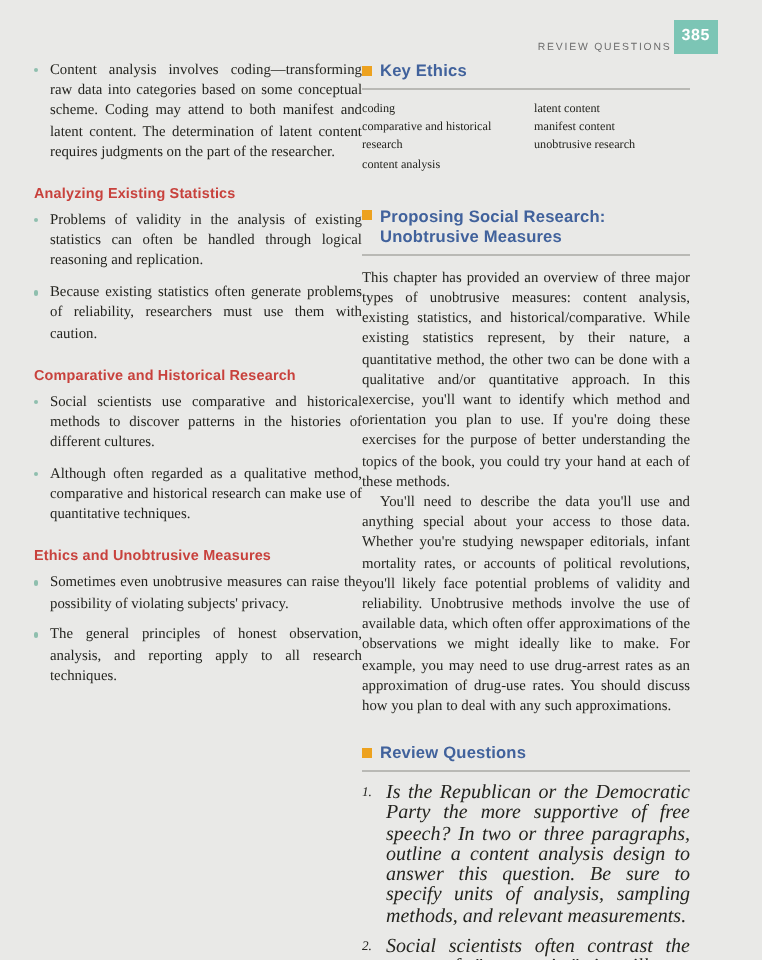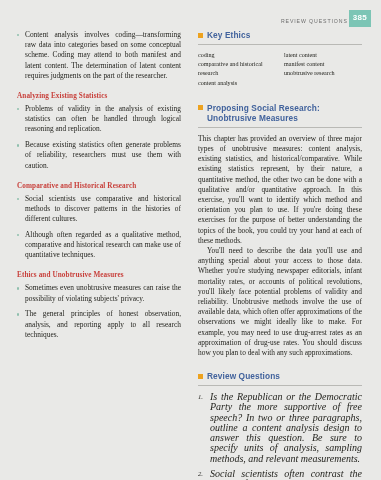--- a/index.html
+++ b/index.html
@@ -20,23 +20,23 @@
     height: 480px;
     background: #e9e9e7;
     box-sizing: border-box;
     padding: 0;
   }
 
   
   .running-head {
     position: absolute;
     top: 10px;
-    right: 10px;
-    display: flex;
-    align-items: center;
+    right: 22px;
+    display: flex;
+    align-items: flex-end;
     gap: 1px;
   }
   .running-head-label {
     font-family: "Liberation Sans", sans-serif;
     font-size: 5.2px;
     letter-spacing: 0.9px;
     color: #6d6d6d;
     text-transform: uppercase;
     padding-top: 5px;
   }
@@ -54,21 +54,20 @@
   }
 
   
   .columns {
     position: absolute;
     top: 30px;
     left: 17px;
     right: 13px;
     bottom: 8px;
     display: flex;
-    gap: 17px;
   }
   .col {
     width: 164px;
     flex: 0 0 164px;
   }
 
   
   ul.bullets {
     list-style: none;
     margin: 0;
@@ -89,21 +88,21 @@
     left: 0px;
     top: 4px;
     width: 2.4px;
     height: 2.4px;
     background: #8fbfae;
     border-radius: 50%;
   }
 
   
   .sub-head {
-    font-family: Liberation Serif, serif;
+    font-family: Liberation Sans, sans-serif;
     font-size: 7.2px;
     font-weight: bold;
     color: #c8413c;
     letter-spacing: 0.1px;
     margin: 11px 0 4px 0;
   }
 
   
   .section-head {
     display: flex;

